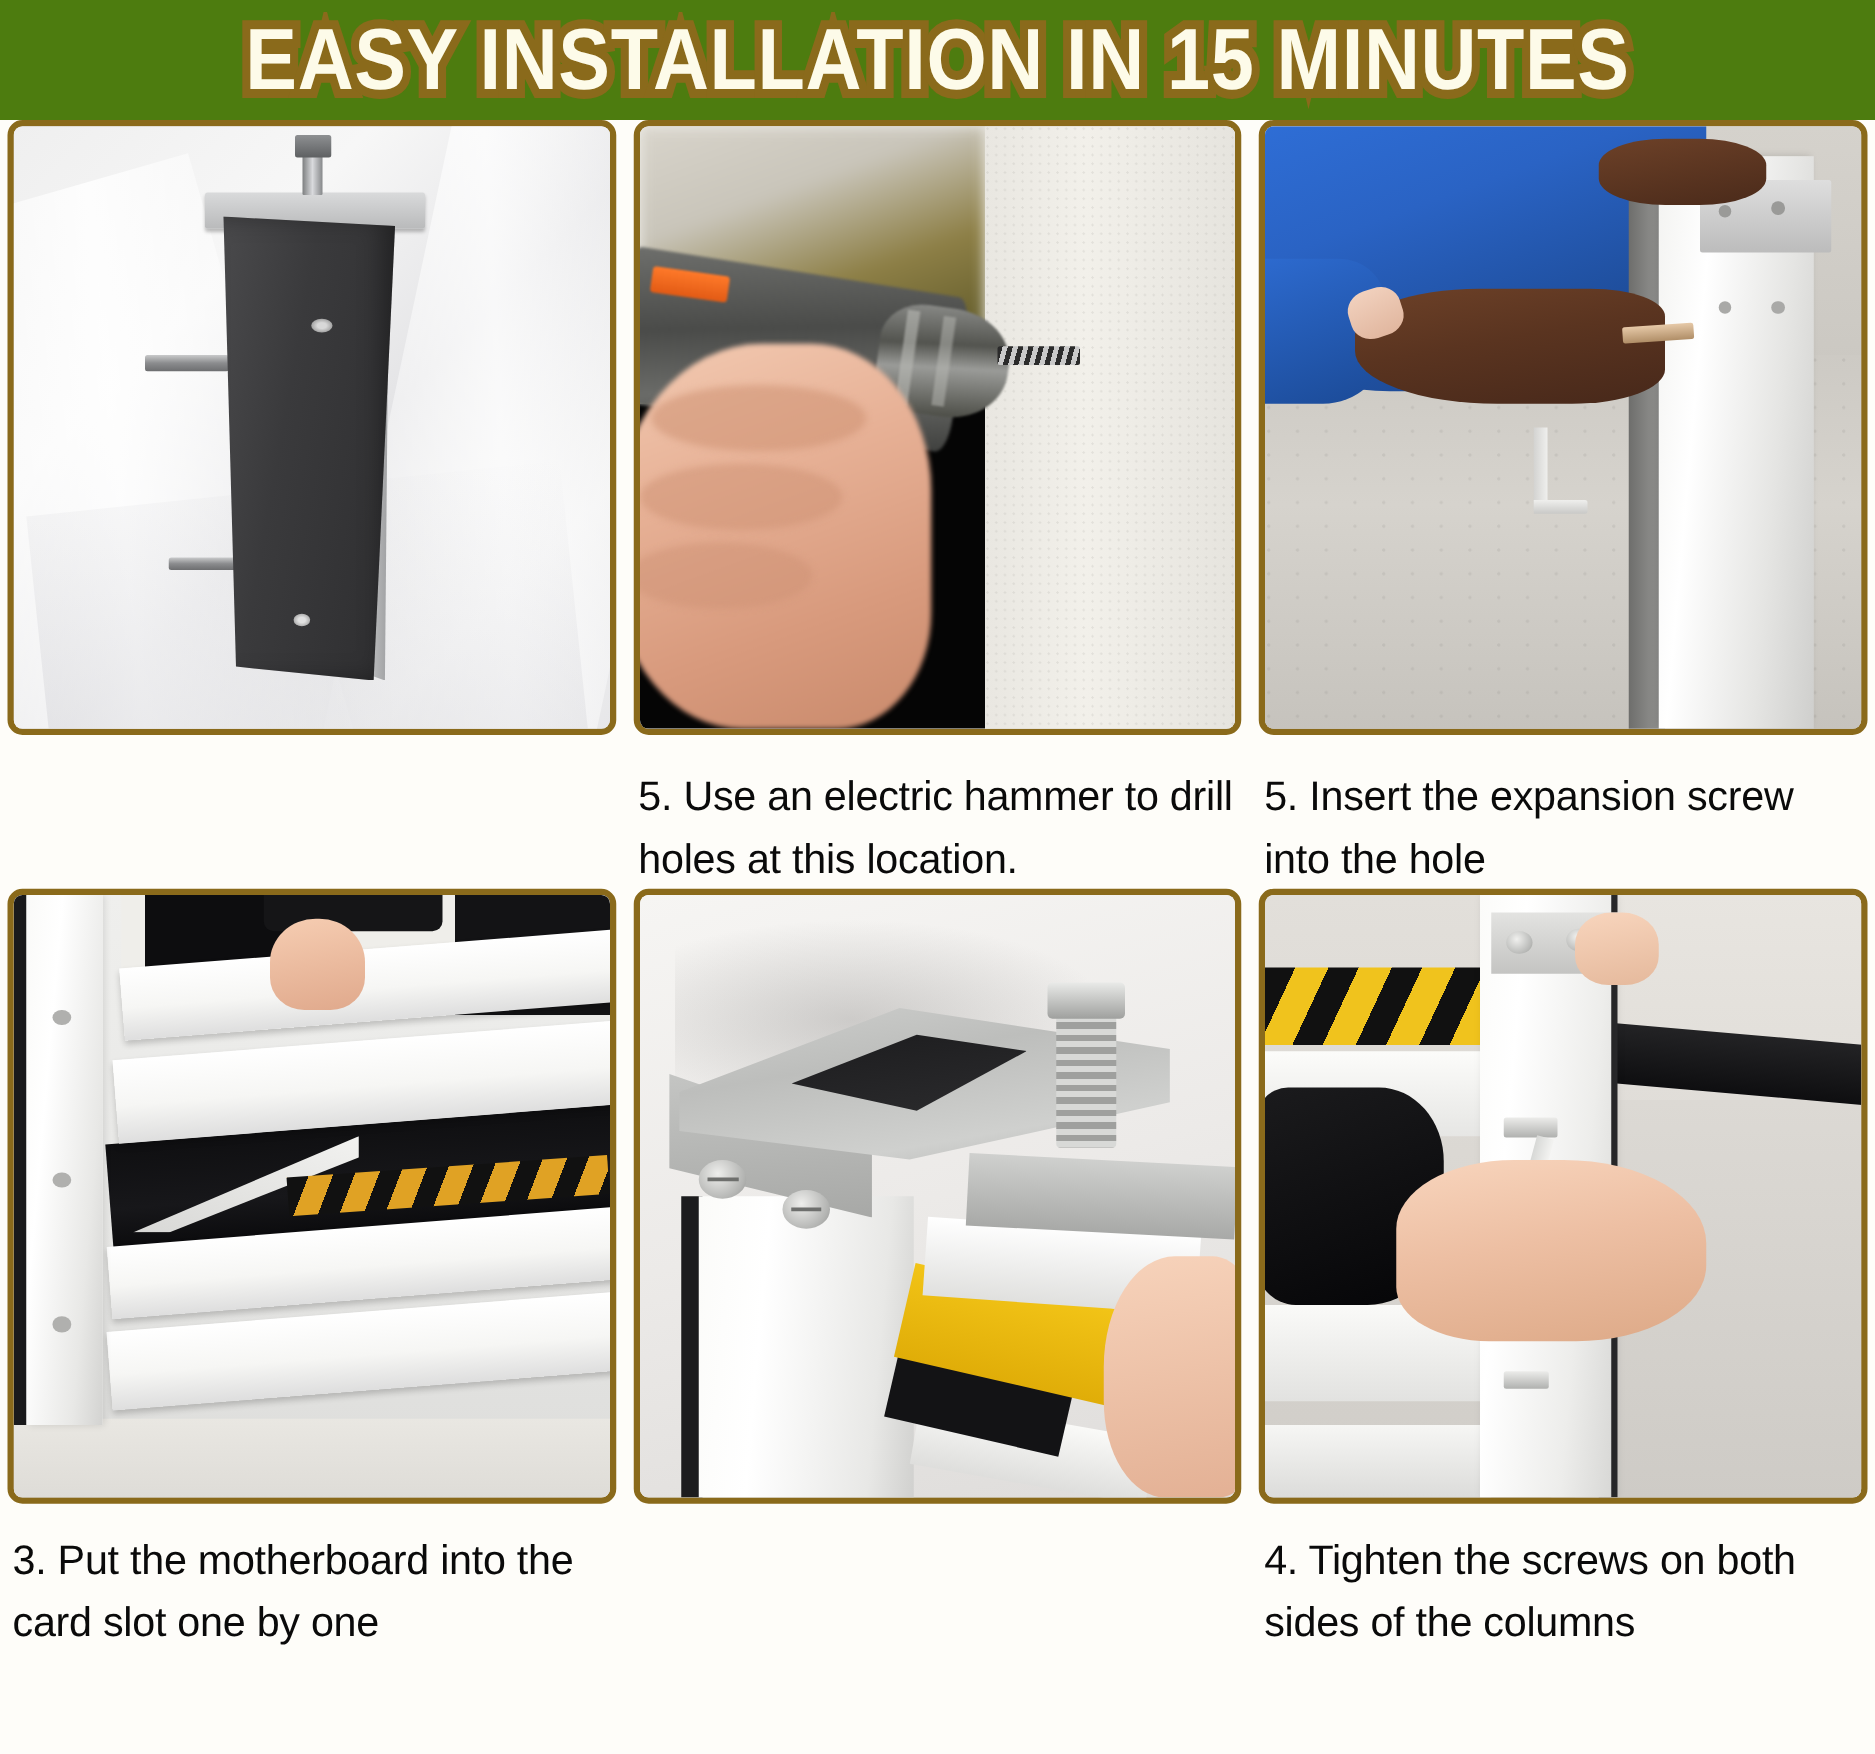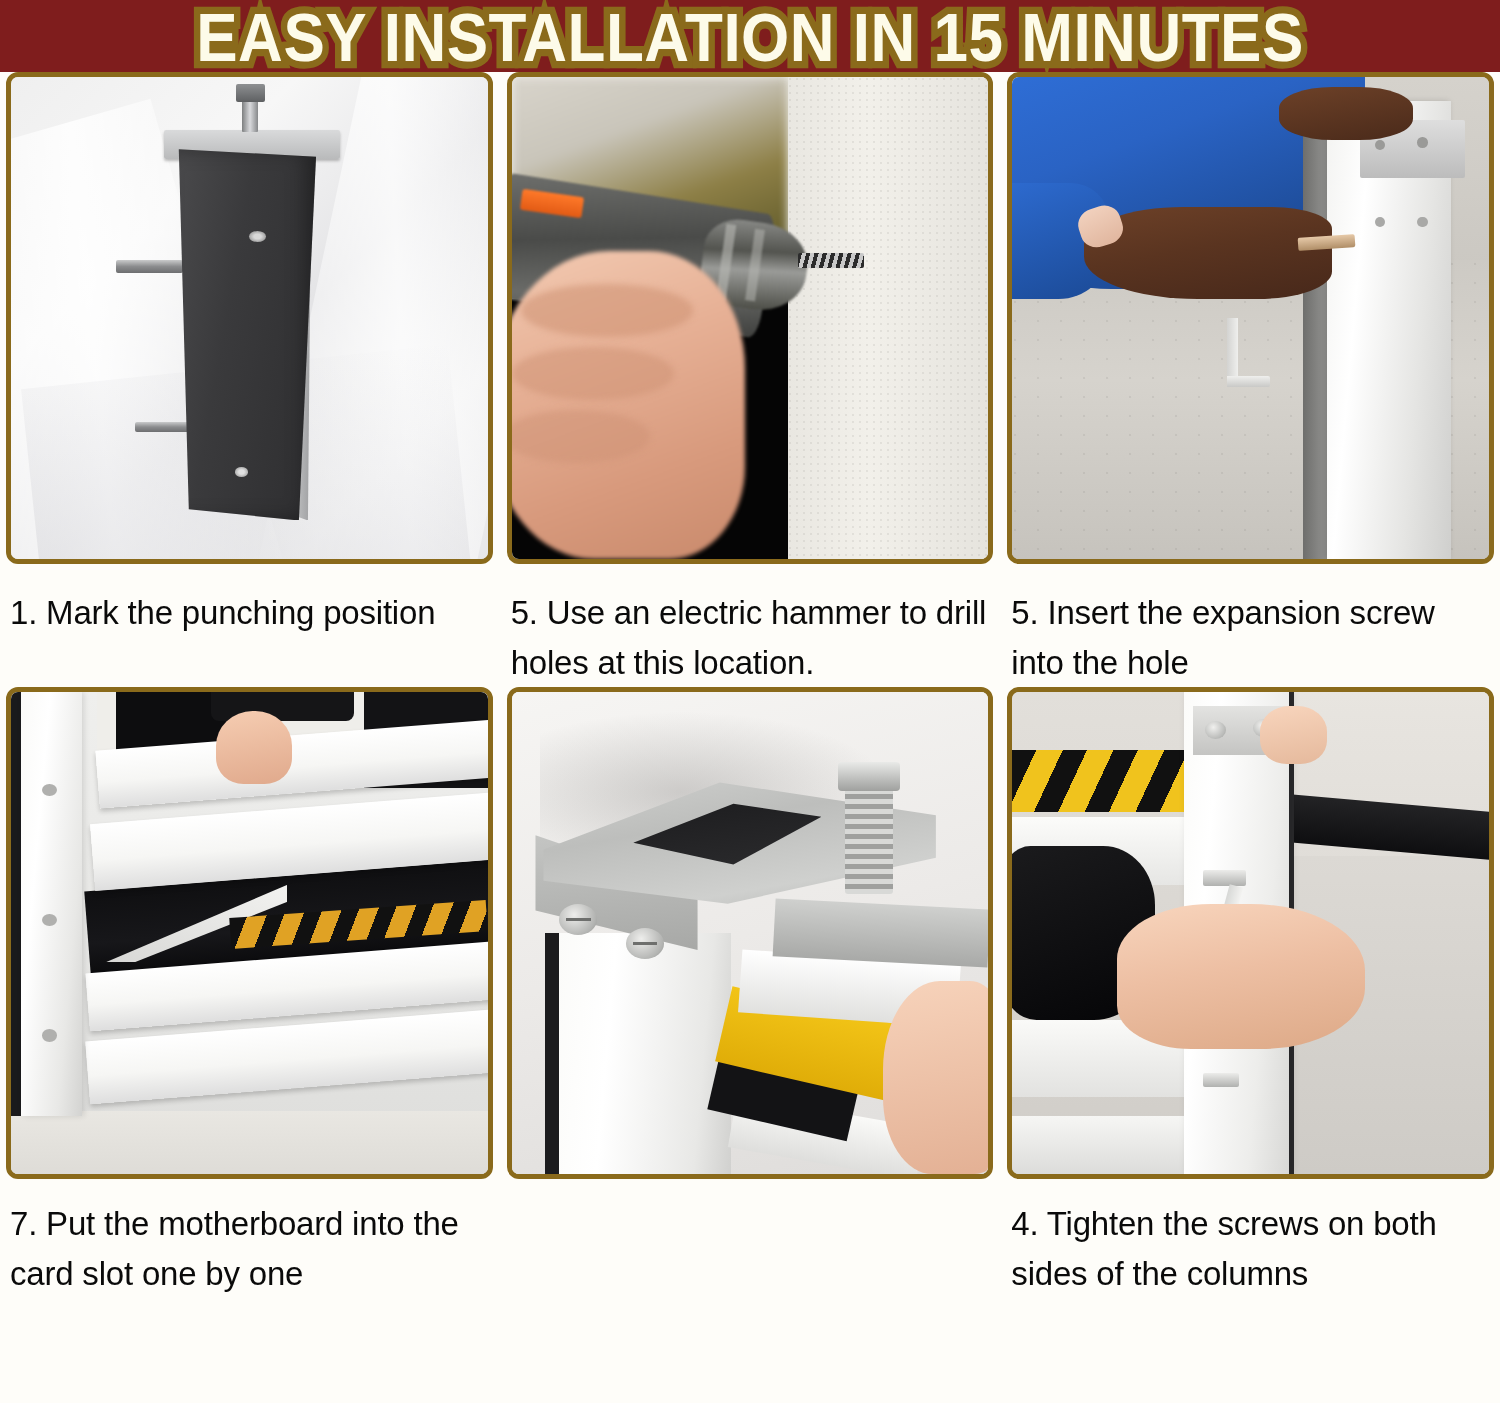--- a/index.html
+++ b/index.html
@@ -6,23 +6,23 @@
   body{
     width:1500px;height:1403px;
     background:#fefdf9;
     font-family:"Liberation Sans","DejaVu Sans",sans-serif;
     overflow:hidden;
   }
   .page{position:relative;width:1500px;height:1403px;}
 
   
   .banner{
-    height:72px;
+    height:96px;
     display:flex;align-items:center;justify-content:center;
-    background:#7f1d1d;
+    background:#4d7c0f;
   }
   .banner-title{
     font-size:62px;
     font-weight:bold;
     letter-spacing:0.5px;
     color:#fdfbe9;
     -webkit-text-stroke:13px #8a6a1b;
     paint-order:stroke fill;
     white-space:nowrap;
     font-family:"Liberation Sans","DejaVu Sans",sans-serif;
@@ -291,21 +291,20 @@
           <div class="rod2"></div>
           <div class="cap"></div>
           <div class="bolt"></div>
             <div class="bolthead"></div>
           <div class="edge"></div>
           <div class="post"></div>
           <div class="hole1"></div>
           <div class="hole2"></div>
         </div>
       </div>
-      <div class="caption">1. Mark the punching position</div>
     </div>
 
     <div class="cell">
       <div class="photo">
         <div class="inner p2">
           <div class="bg-top"></div>
           <div class="wall"></div>
           <div class="bg-bot"></div>
           <div class="drillbody"></div>
           <div class="trigger"></div>
@@ -365,21 +364,21 @@
           <div class="board b2"></div>
           <div class="sleeve"></div>
           <div class="hand"></div>
           <div class="postdark"></div>
           <div class="post"></div>
           <div class="ph1"></div>
             <div class="ph2"></div>
             <div class="ph3"></div>
         </div>
       </div>
-      <div class="caption">7. Put the motherboard into the card slot one by one</div>
+      <div class="caption">3. Put the motherboard into the card slot one by one</div>
     </div>
 
     <div class="cell">
       <div class="photo">
         <div class="inner p5">
           <div class="wallbg"></div>
           <div class="shadow"></div>
           <div class="coldark"></div>
           <div class="column"></div>
           <div class="whitebar2"></div>

